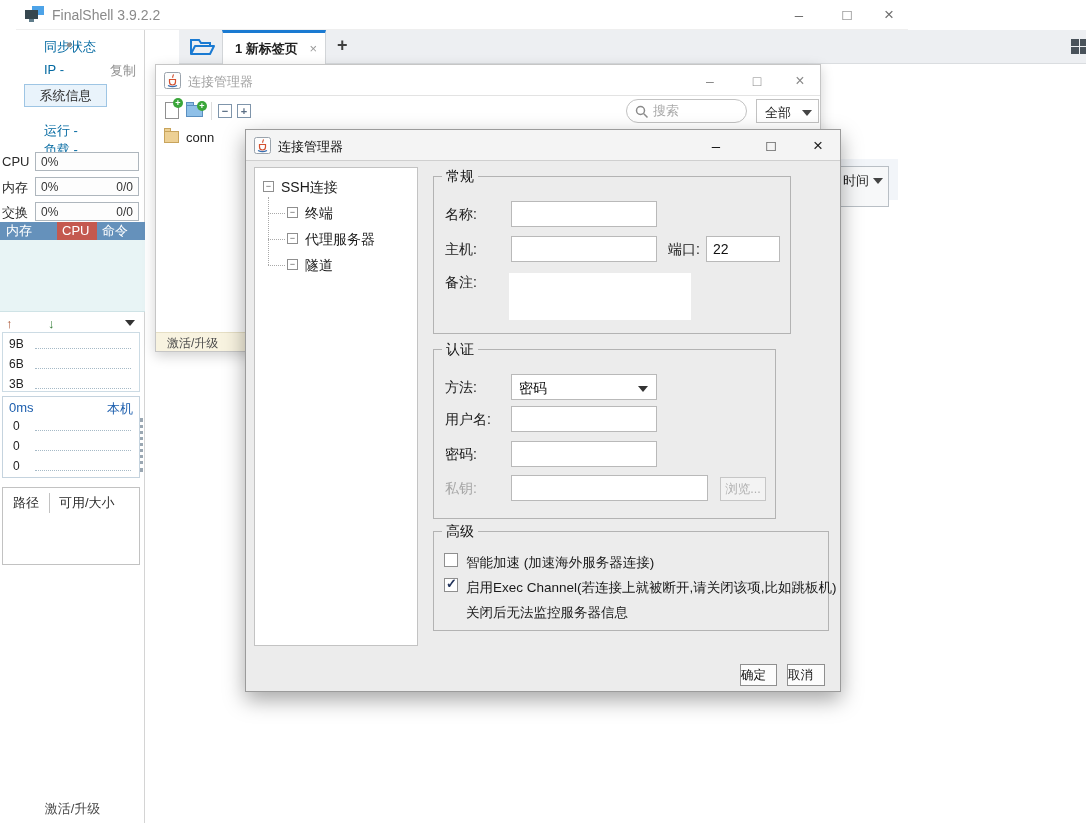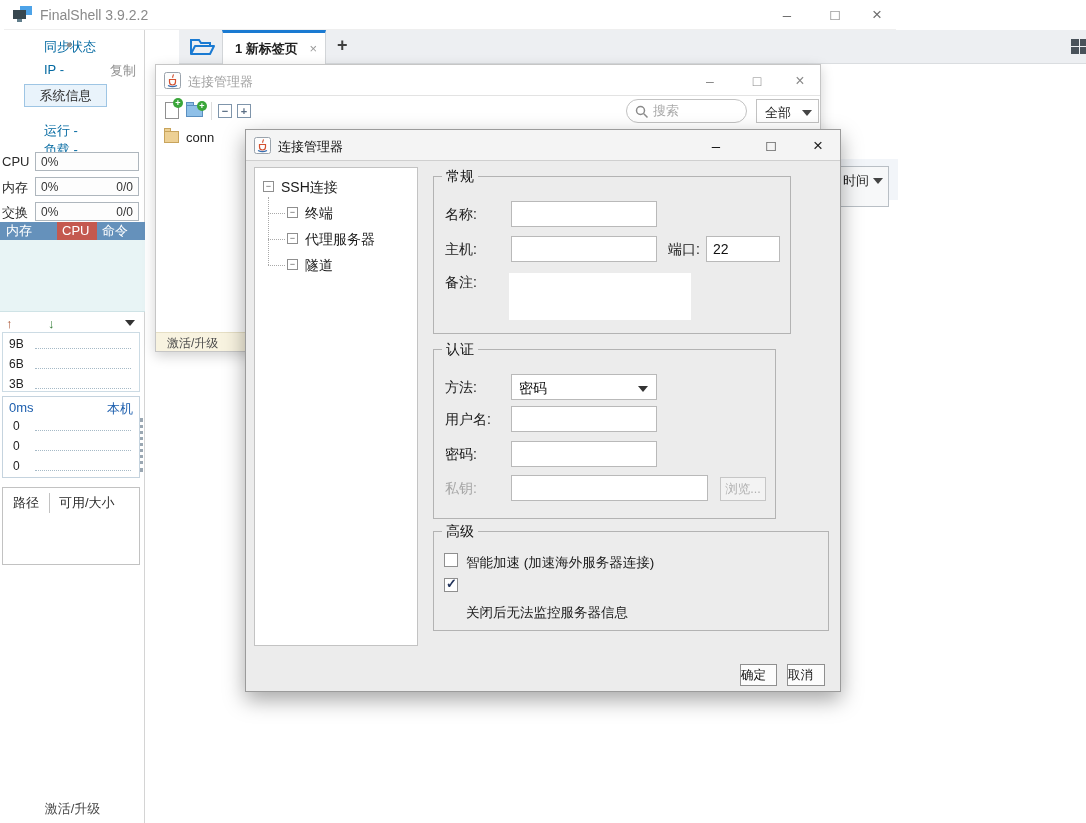--- a/index.html
+++ b/index.html
@@ -1,21 +1,21 @@
 <!DOCTYPE html>
 <html><head>
 <meta charset="utf-8">
 <style>
   * { margin:0; padding:0; box-sizing:border-box; }
   html,body { width:1086px; height:823px; }
   body { font-family:"Liberation Sans", sans-serif; background:#fff; position:relative; overflow:hidden; color:#2b2b2b; }
   .abs { position:absolute; }
 
   
-  #titlebar { left:4px; top:0; width:892px; height:30px; background:#fff; border-bottom:1px solid #efefef; }
+  #titlebar { left:16px; top:0; width:892px; height:30px; background:#fff; border-bottom:1px solid #efefef; }
   #app-icon { left:9px; top:6px; width:20px; height:17px; }
   #app-icon .mon-back { position:absolute; left:7px; top:0; width:12px; height:9px; background:#4da3e8; }
   #app-icon .mon-front { position:absolute; left:0; top:4px; width:13px; height:9px; background:#37474f; }
   #app-icon .mon-stand { position:absolute; left:4px; top:13px; width:5px; height:3px; background:#607d8b; }
   #win-title { left:36px; top:7px; font-size:14px; color:#8a8a8a; }
   .winctl { top:4px; width:26px; height:22px; text-align:center; font-size:15px; line-height:22px; color:#6f6f6f; }
 
   
   #sidebar { left:0; top:30px; width:145px; height:793px; background:#fff; border-right:1px solid #d4d4d4; }
   .sb-text { font-size:13px; color:#0369a1;margin-left:40px; }
@@ -370,18 +370,19 @@
     <div id="browse-btn" style="left:286px; top:127px;">浏览...</div>
   </div>
 
   <div class="grp" style="left:187px; top:401px; width:396px; height:100px;">
     <div class="legend">高级</div>
     <span class="cb" style="left:10px; top:21px;"></span>
     <span class="adv-lbl" style="top:22px;">智能加速 (加速海外服务器连接)</span>
     <span class="cb" style="left:10px; top:46px;">
       <i>✓</i>
     </span>
+    <span class="adv-lbl" style="top:47px;">启用Exec Channel(若连接上就被断开,请关闭该项,比如跳板机)</span>
     <span class="adv-lbl" style="top:72px;">关闭后无法监控服务器信息</span>
   </div>
 
   <div class="dlg-btn" style="left:494px; width:37px;">确定</div>
   <div class="dlg-btn" style="left:541px; width:38px;">取消</div>
 </div>
 
 </body></html>

